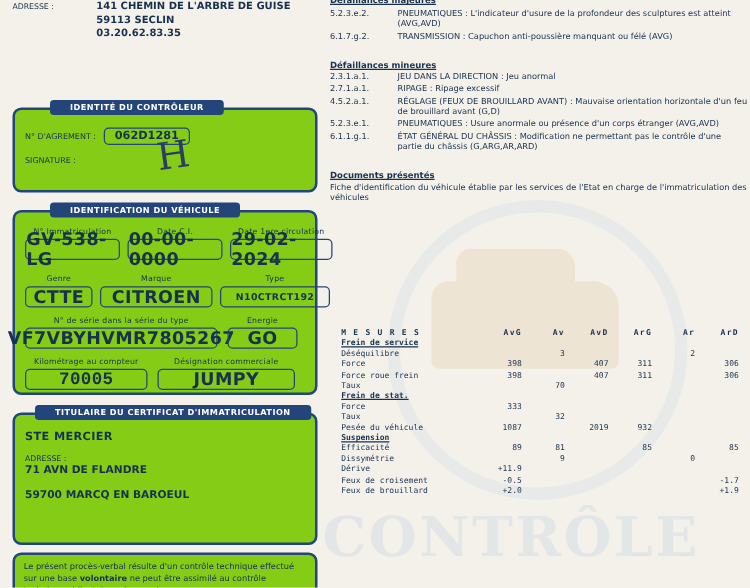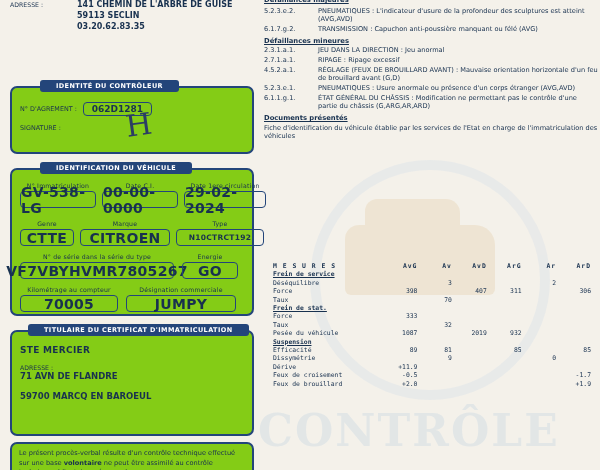--- a/index.html
+++ b/index.html
@@ -93,21 +93,21 @@
   
   .right{position:absolute;left:262px;top:0;width:338px;height:354px;text-decoration:underline;}
   .def{
     position:absolute;left:2px;top:-6px;width:334px;
     font-size:6.6px;line-height:8.6px;
   }
   .def .dline{display:flex;gap:4px;margin-bottom:1.2px;}
   .def .code{flex:0 0 auto;width:50px;text-align:left;}
   .def .txt{flex:1 1 auto;}
   .sec{font-weight:bold;text-decoration:underline;margin:2px 0 2px 0;font-size:6.8px;}
-  .sec2{font-weight:bold;text-decoration:underline;margin:3px 0 1px 0;font-size:6.8px;}
+  .sec2{font-weight:bold;text-decoration:underline;margin:14px 0 1px 0;font-size:6.8px;}
 
   
   .meas{
     position:absolute;left:10px;top:262px;width:320px;
     font-family:"DejaVu Sans Mono", monospace;
     font-size:6.4px;line-height:8.4px;color:#18314f;
   }
   .meas table{border-collapse:collapse;width:100%;}
   .meas td{padding:0 1px;white-space:nowrap;}
   .mhead td{font-weight:bold;letter-spacing:1px;}
@@ -191,21 +191,21 @@
         </div>
         <div class="col">
           <span class="lbl">Energie</span>
           <span class="cell val" style="width:54px;height:15px;">GO</span>
         </div>
       </div>
 
       <div class="grid2">
         <div class="col">
           <span class="lbl">Kilométrage au compteur</span>
-          <span class="cell val" style="width:96px;height:15px;">70005</span>
+          <span class="cell val" style="width:96px;height:15px;font-family:Liberation Mono, monospace;">70005</span>
         </div>
         <div class="col">
           <span class="lbl">Désignation commerciale</span>
           <span class="cell val" style="width:108px;height:15px;">JUMPY</span>
         </div>
       </div>
     </div>
 
     <div class="blk b-tit">
       <div class="blk-title" style="left:16px;">TITULAIRE DU CERTIFICAT D'IMMATRICULATION</div>
@@ -296,20 +296,29 @@
         <tr>
           <td class="c-l">Force</td>
           <td class="c-n">398</td>
           <td class="c-n"></td>
           <td class="c-n">407</td>
           <td class="c-n">311</td>
           <td class="c-n"></td>
           <td class="c-n">306</td>
         </tr>
         <tr>
+          <td class="c-l">Force roue frein</td>
+          <td class="c-n">398</td>
+          <td class="c-n"></td>
+          <td class="c-n">407</td>
+          <td class="c-n">311</td>
+          <td class="c-n"></td>
+          <td class="c-n">306</td>
+        </tr>
+        <tr>
           <td class="c-l">Taux</td>
           <td class="c-n"></td>
           <td class="c-n">70</td>
           <td class="c-n"></td>
           <td class="c-n"></td>
           <td class="c-n"></td>
           <td class="c-n"></td>
         </tr>
 
         <tr class="mgrp">

